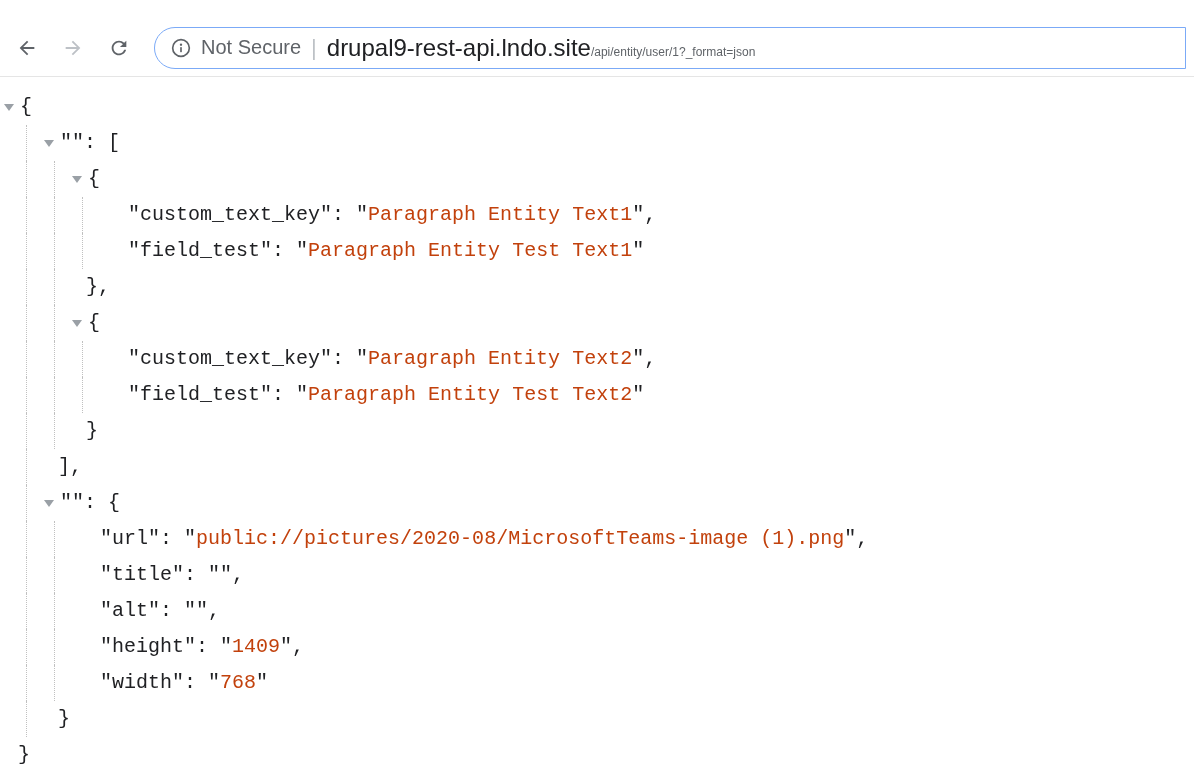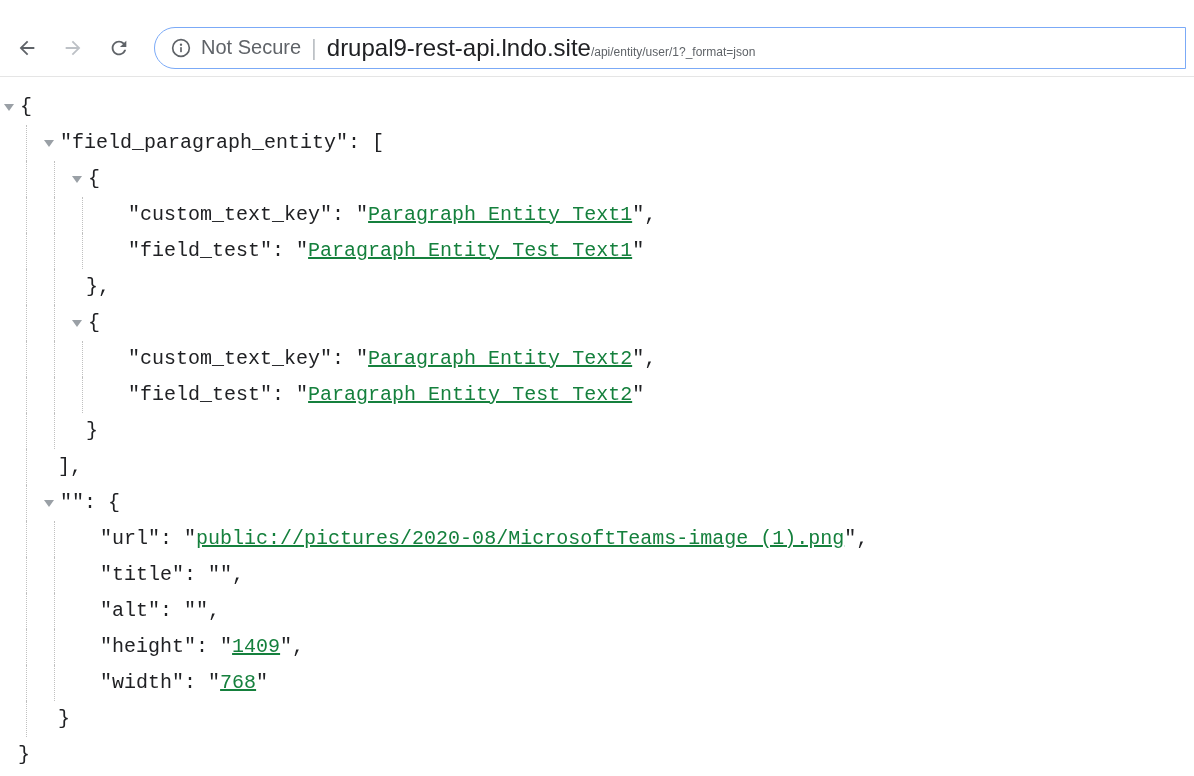--- a/index.html
+++ b/index.html
@@ -85,22 +85,21 @@
       display: flex;
       align-items: center;
     }
     .punc {
       color: #202124;
     }
     .key {
       color: #202124;
     }
     .str {
-      color: #15803d;
-      text-decoration: underline;
+      color: #c2410c;
     }
     .toggle {
       display: inline-flex;
       width: 18px;
       height: 18px;
       align-items: center;
       justify-content: center;
       cursor: pointer;
       margin-right: 2px;
     }
@@ -173,21 +172,21 @@
           <path d="M0 2 L10 2 L5 9 Z"></path>
         </svg></span>
     <span class="punc">{</span>
   </div>
 
   <div class="json-line">
     <span class="spacer18"></span><span class="guide"></span><span class="spacer-sm"></span>
     <span class="toggle"><svg viewBox="0 0 10 10">
           <path d="M0 2 L10 2 L5 9 Z"></path>
         </svg></span>
-    <span class="punc">"</span><span class="key">field_paragraph_entity</span><span class="punc">"</span><span class="punc">: </span><span class="punc">[</span>
+    <span class="punc">"</span><span class="punc">"</span><span class="punc">: </span><span class="punc">[</span>
   </div>
 
   <div class="json-line">
     <span class="spacer18"></span><span class="guide"></span><span class="spacer18"></span><span class="guide"></span><span class="spacer-sm"></span>
     <span class="toggle"><svg viewBox="0 0 10 10">
           <path d="M0 2 L10 2 L5 9 Z"></path>
         </svg></span>
     <span class="punc">{</span>
   </div>
 

